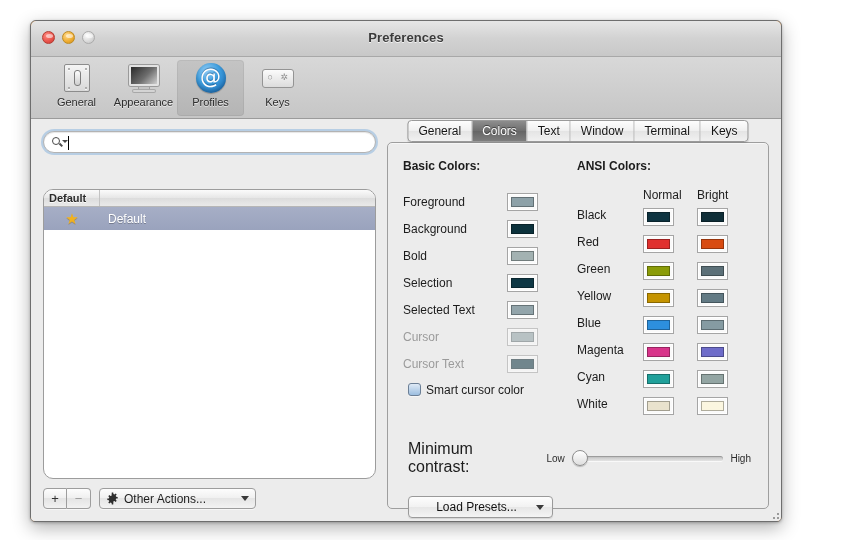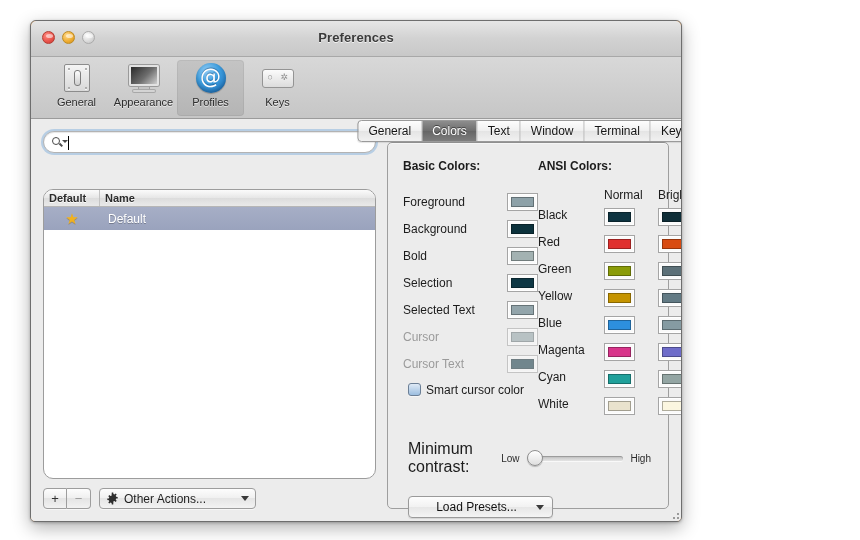--- a/index.html
+++ b/index.html
@@ -10,21 +10,21 @@
     background: #ffffff;
     font-family: "Liberation Sans", sans-serif;
     overflow: hidden;
   }
 
   
   #window {
     position: absolute;
     left: 30px;
     top: 20px;
-    width: 652px;
+    width: 752px;
     height: 502px;
     border-radius: 6px 6px 5px 5px;
     background: #fdba74;
     border: 1px solid #6e6e6e;
     box-shadow: 0 6px 18px rgba(0,0,0,0.30), 0 1px 3px rgba(0,0,0,0.25);
     overflow: hidden;
   }
 
   
   #titlebar {
@@ -582,21 +582,20 @@
             <div class="caretdn"></div>
           </div>
           <div id="search-caret"></div>
           <input id="search-input" type="text" value="" placeholder="" style="">
         </div>
       </div>
 
       <div id="table-wrap">
         <div id="table-header">
           <div class="th col-default">Default</div>
-          <div class="th col-name">Name</div>
         </div>
         <div id="table-body">
           <div class="table-row selected">
             <div class="row-default-cell">
               <span class="star">★</span>
             </div>
             <div class="row-name-cell">Default</div>
           </div>
         </div>
       </div>

